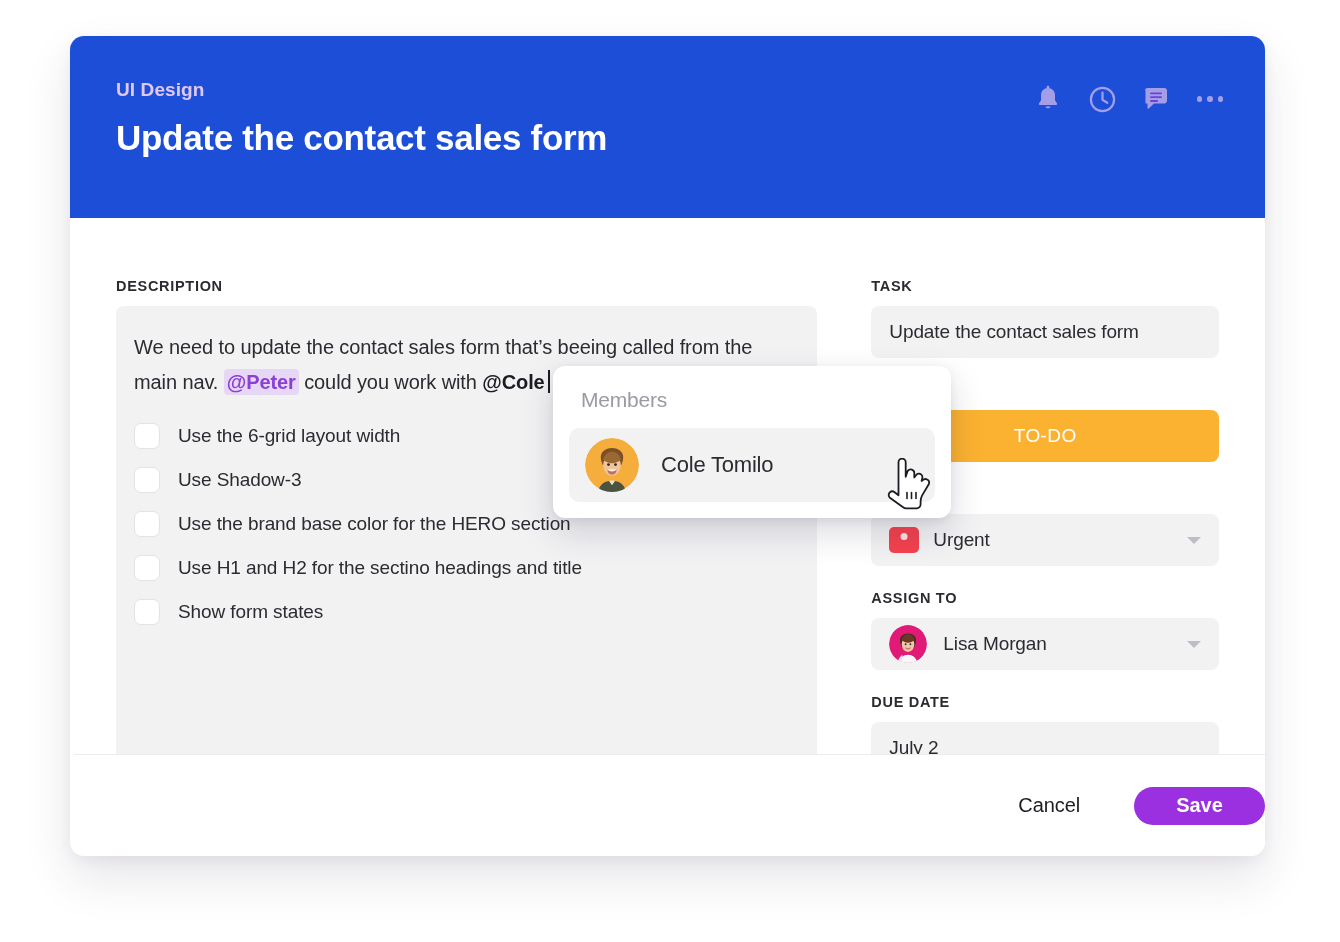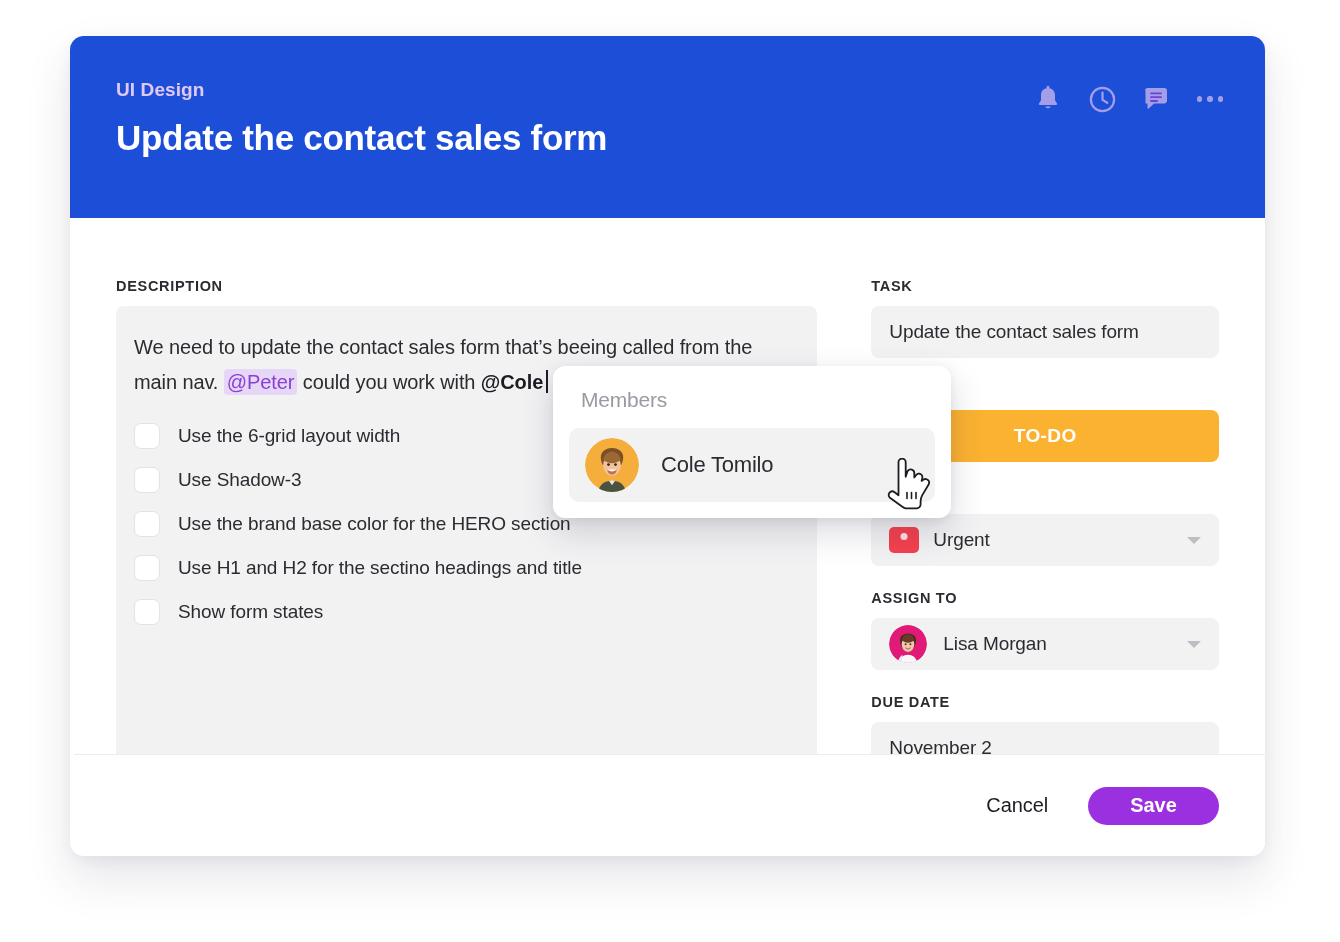--- a/index.html
+++ b/index.html
@@ -110,21 +110,21 @@
     line-height: 35px;
     color: #2B2B31;
     letter-spacing: -0.1px;
     margin-bottom: 12px;
   }
   .mention-purple {
     color: #8B3FD4;
     background: #E6D7F7;
     border-radius: 4px;
     padding: 2px 3px;
-    font-weight: normal;
+    font-weight: bold;
     margin-top: 20px;
   }
   .mention-bold { font-weight: bold; color: #1C1C22; }
   .caret {
     display: inline-block;
     width: 2px;
     height: 23px;
     background: #1C1C22;
     vertical-align: -4px;
     margin-left: 3px;
@@ -167,21 +167,21 @@
   }
   .status-btn {
     background: #FBB231;
     border-radius: 8px;
     height: 52px;
     display: flex;
     align-items: center;
     justify-content: center;
     color: #ffffff;
     font-size: 19px;
-    font-weight: bold;
+    font-weight: normal;
     letter-spacing: 0.4px;
   }
   .chevron {
     position: absolute;
     right: 18px;
     top: 50%;
     width: 0; height: 0;
     margin-top: -3px;
     border-left: 7px solid transparent;
     border-right: 7px solid transparent;
@@ -217,22 +217,21 @@
 
   
   .card-footer {
     position: absolute;
     left: 4px; right: 0; bottom: 0;
     height: 102px;
     border-top: 1px solid #EDEDEF;
     display: flex;
     align-items: center;
     justify-content: flex-end;
-    padding-right: 46px;
-    gap: 12px;
+    gap: 26px;
     background: #ffffff;
     border-radius: 0 0 14px 14px;
   }
   .btn-cancel {
     background: none;
     border: none;
     font-family: inherit;
     font-size: 20px;
     color: #1C1C22;
     padding: 14px 28px;
@@ -417,21 +416,21 @@
                 <path d="M13.5 29.8c-2.6 1.6-4.2 4.4-4.9 8.2h4z" fill="#E8E8EA"></path>
               </svg>
             </span>
             <span>Lisa Morgan</span>
             <span class="chevron"></span>
           </div>
         </div>
 
         <div class="rfield">
           <div class="field-label">DUE DATE</div>
-          <div class="input-box">November 2</div>
+          <div class="input-box">July 2</div>
         </div>
 
       </div>
     </div>
 
     <div class="card-footer">
       <button class="btn-cancel">Cancel</button>
       <button class="btn-save">Save</button>
     </div>
 

